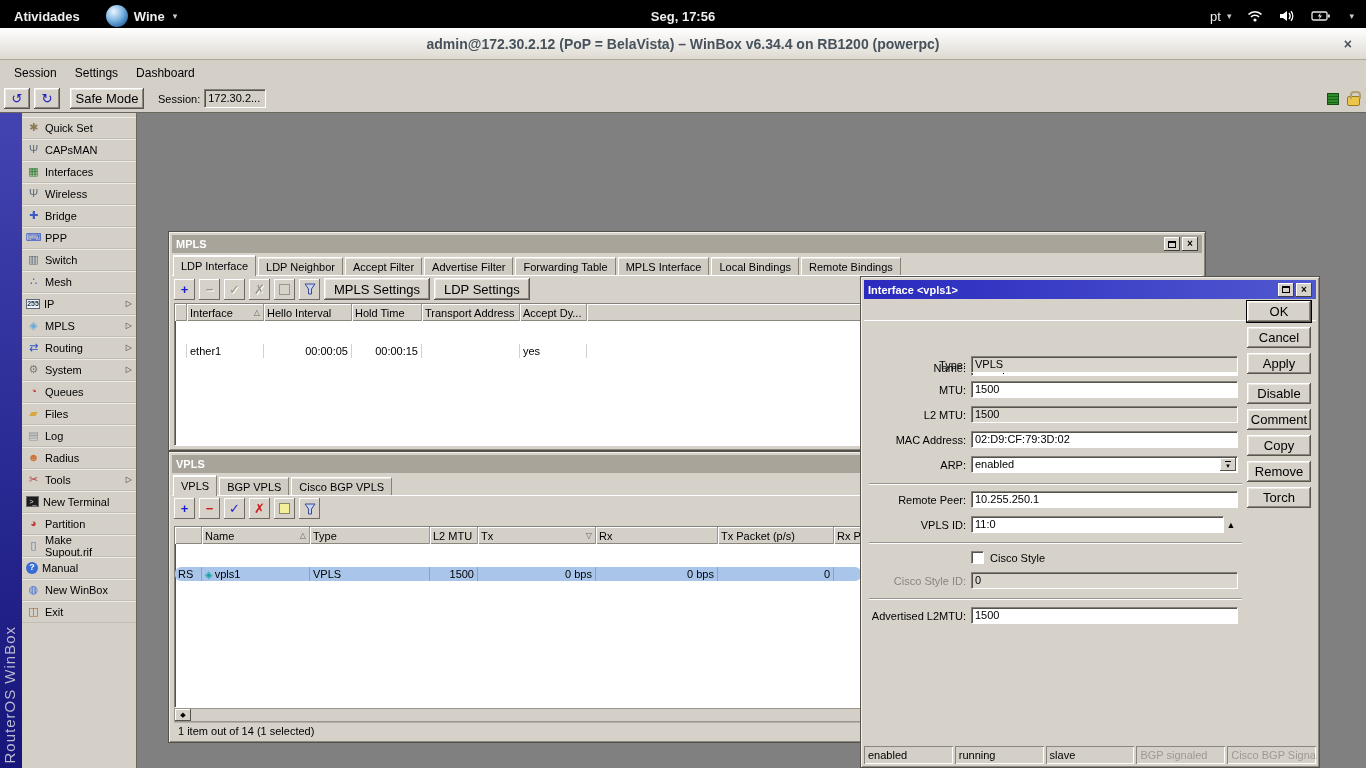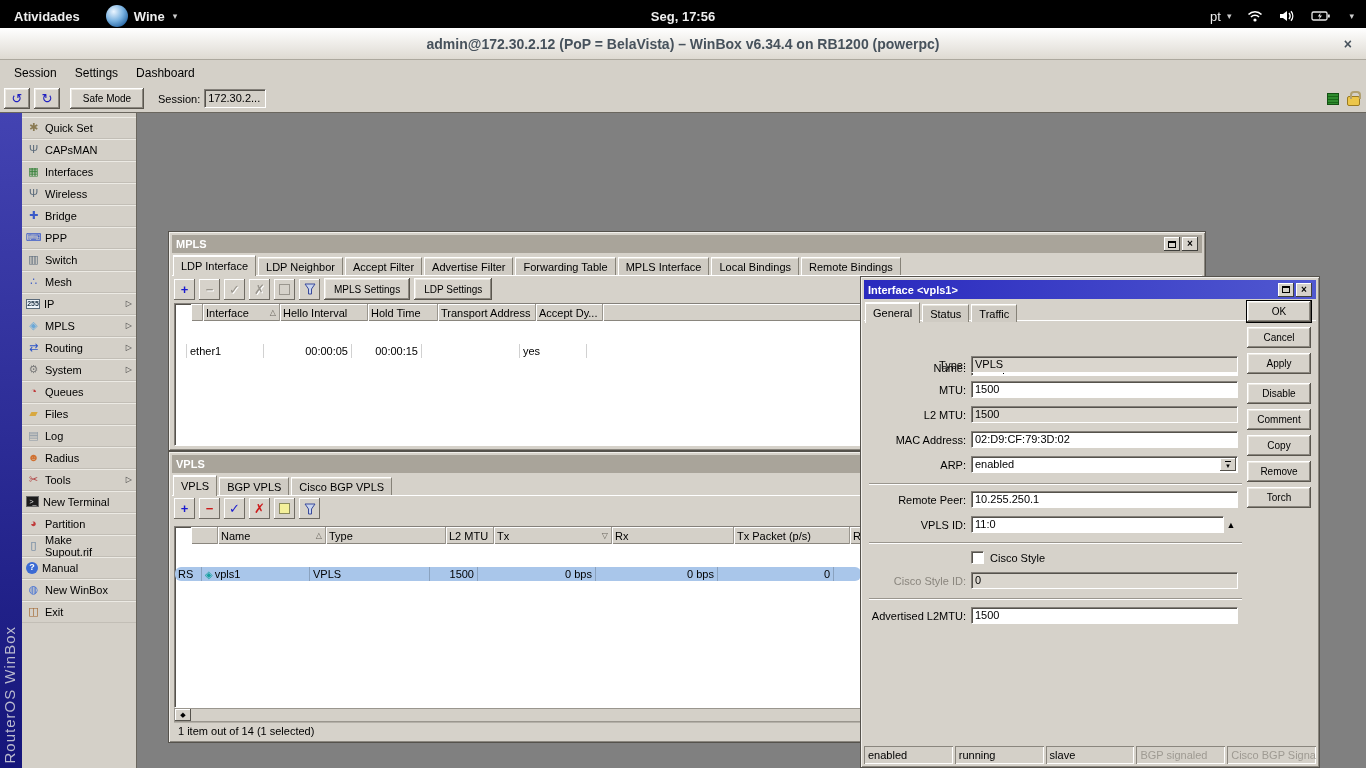--- a/index.html
+++ b/index.html
@@ -25,21 +25,21 @@
                background:linear-gradient(#ffffff,#dedad2); border-bottom:1px solid #aca89e;
                color:#47525c; font-weight:bold; font-size:14px; text-align:center; line-height:32px; }
   #app-close { position:absolute; right:14px; top:0; line-height:32px; font-size:14px; color:#47525c; }
   #menubar { position:absolute; left:0; top:60px; width:1366px; height:25px; background:#d4d0c8;
              display:flex; align-items:center; gap:2px; padding-left:6px; font-size:12px; color:#000; }
   .menu-item { padding:2px 8px; }
   #toolbar { position:absolute; left:0; top:85px; width:1366px; height:28px; background:#d4d0c8;
              display:flex; align-items:center; font-size:11px; border-bottom:1px solid #6a665e; }
   .btn { background:#d6d2ca; box-shadow:inset -1px -1px 0 #5a564e, inset 1px 1px 0 #fff,
          inset -2px -2px 0 #8a867e, inset 2px 2px 0 #ece9e2; border:none;
-         font-family:inherit; font-size:10px; color:#000; }
+         font-family:inherit; font-size:13px; color:#000; }
   .nav-btn { width:26px; height:21px; margin-left:4px; color:#2020c0; font-size:13px; line-height:19px; text-align:center; }
   #safe-mode { width:74px; height:21px; margin-left:10px; }
   #session-label { margin-left:14px; }
   #session-field { margin-left:4px; width:62px; height:19px; background:#d4d0c8;
                    border:1px solid #84807a; border-right-color:#fff; border-bottom-color:#fff;
                    box-shadow:inset 1px 1px 0 #55524c; padding:2px 3px; white-space:nowrap; overflow:hidden; }
   #tb-right-icons { margin-left:auto; display:flex; align-items:center; gap:8px; padding-right:6px; }
   .green-square { width:12px; height:12px; border:1px solid #145014;
                   background:repeating-linear-gradient(180deg,#2e8b2e 0 2px,#196619 2px 3px); }
   .padlock { position:relative; width:13px; height:10px; background:#ecc64a;
@@ -98,21 +98,21 @@
               font-size:13px; font-weight:bold; }
   .g-blue { color:#1a1ad0; } .g-red { color:#cc1a1a; }
   .g-off  { color:#9a968e; text-shadow:1px 1px 0 #fff; }
   .note-chip { width:11px; height:11px; background:#f4f09a; border:1px solid #8a8a5a; }
   .note-chip.off { background:#d6d2ca; border-color:#9a968e; }
   .tool-txt-btn { height:22px; padding:0 10px; }
 
   .tbl { position:absolute; left:2px; right:2px; background:#fff;
          border:1px solid #84807a; border-right-color:#fff; border-bottom-color:#fff;
          box-shadow:inset 1px 1px 0 #55524c; overflow:hidden; }
-  .thead { height:17px;padding-left:16px; }
+  .thead { height:17px; }
   .th { background:#d4d0c8; border-right:1px solid #9a968e; font-size:11px; display:flex;
         align-items:center; padding:0 3px; white-space:nowrap; overflow:hidden;
         box-shadow:inset 0 1px 0 #fff, inset 1px 0 0 #fff, inset 0 -1px 0 #8a867e; }
   .sort { margin-left:auto; font-size:8px; color:#6a665e; }
   .trow { height:14px; font-size:11px;margin-top:23px; }
   .td { padding:0 3px; white-space:nowrap; overflow:hidden; line-height:14px;
         border-right:1px solid rgba(0,0,0,.18); }
   .num { text-align:right; }
   .sel-row { background:#a9c6ea; }
   .mpls-grid { display:grid; grid-template-columns:12px 77px 88px 70px 98px 67px 1fr; }
@@ -569,34 +569,20 @@
     <div class="win" id="dialog">
       <div class="win-title title-active">
         <span>Interface &lt;vpls1&gt;</span>
         <span class="win-ctl">
           <span class="mini-btn">
               <span class="max-glyph"></span>
             </span>
           <span class="mini-btn">×</span>
         </span>
       </div>
-      <div class="tabstrip">
-
-          <div class="tab active">
-            <span>General</span>
-          </div>
-
-          <div class="tab">
-            <span>Status</span>
-          </div>
-
-          <div class="tab">
-            <span>Traffic</span>
-          </div>
-        </div>
 
       <div class="dlg-panel">
         <div class="frow" style="top:10px;margin-top:28px;">
           <span class="flabel">Name:</span>
           <span class="fld"><span class="hl">vpls1</span><span class="caret"></span></span>
         </div>
         <div class="frow" style="top:35px;">
           <span class="flabel">Type:</span>
           <span class="fld ro">VPLS</span>
         </div>

